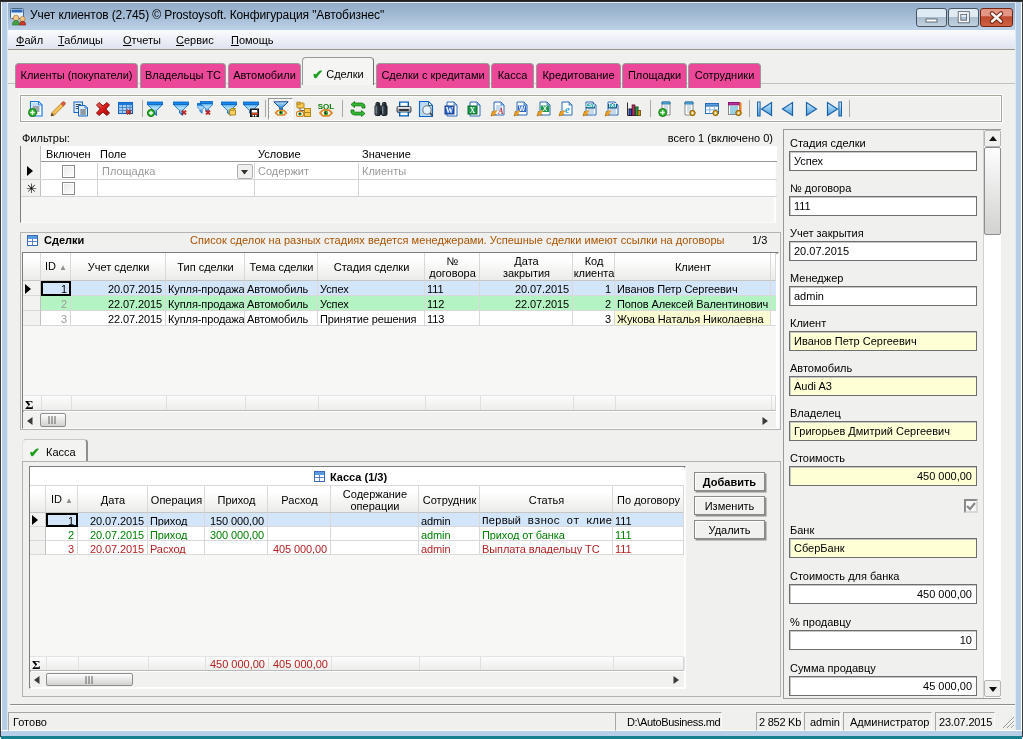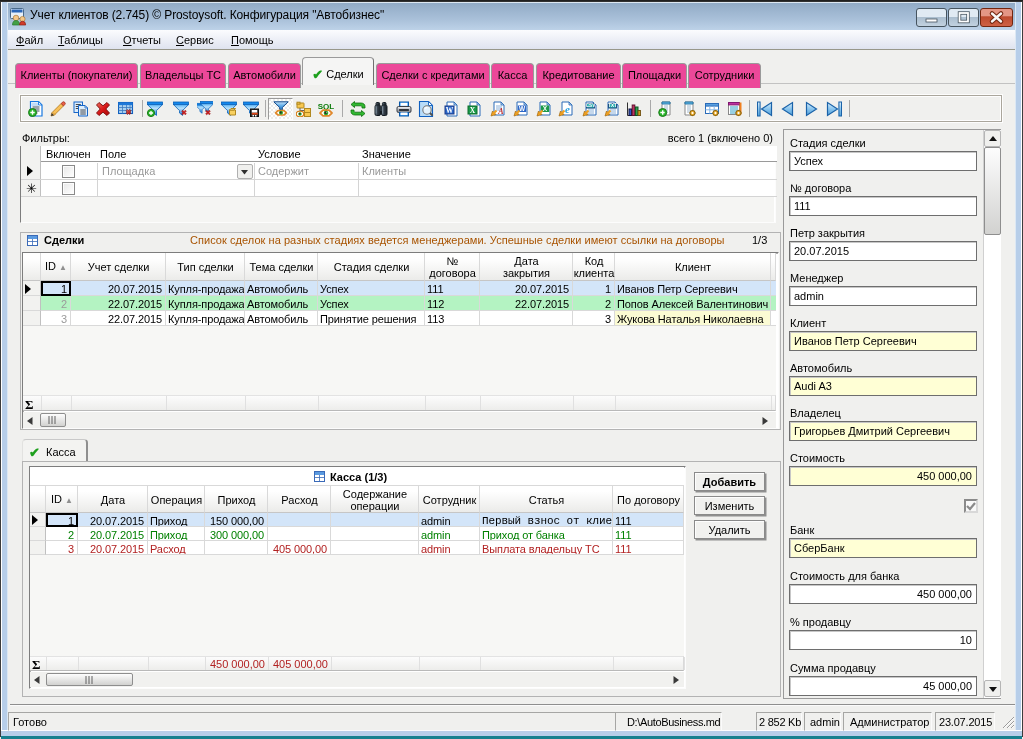--- a/index.html
+++ b/index.html
@@ -743,21 +743,21 @@
 <svg class="sarr" style="left:85px;top:676px" width="9" height="8">
     <path d="M1 0 v8 M4 0 v8 M7 0 v8" stroke="#606060"></path>
   </svg>
 <svg class="sarr" style="left:673px;top:676px" width="6" height="8">
     <path d="M0.5 0 v8 L6 4 z" fill="#3a3a3a"></path>
   </svg>
 <div class="flabel" style="top:137px">Стадия сделки</div>
 <div class="fbox  " style="top:151px">Успех</div>
 <div class="flabel" style="top:182px">№ договора</div>
 <div class="fbox  " style="top:196px">111</div>
-<div class="flabel" style="top:227px">Петр закрытия</div>
+<div class="flabel" style="top:227px">Учет закрытия</div>
 <div class="fbox  " style="top:241px">20.07.2015</div>
 <div class="flabel" style="top:272px">Менеджер</div>
 <div class="fbox  " style="top:286px">admin</div>
 <div class="flabel" style="top:317px">Клиент</div>
 <div class="fbox fyel " style="top:331px">Иванов Петр Сергеевич</div>
 <div class="flabel" style="top:362px">Автомобиль</div>
 <div class="fbox fyel " style="top:376px">Audi A3</div>
 <div class="flabel" style="top:407px">Владелец</div>
 <div class="fbox fyel " style="top:421px">Григорьев Дмитрий Сергеевич</div>
 <div class="flabel" style="top:452px">Стоимость</div>

